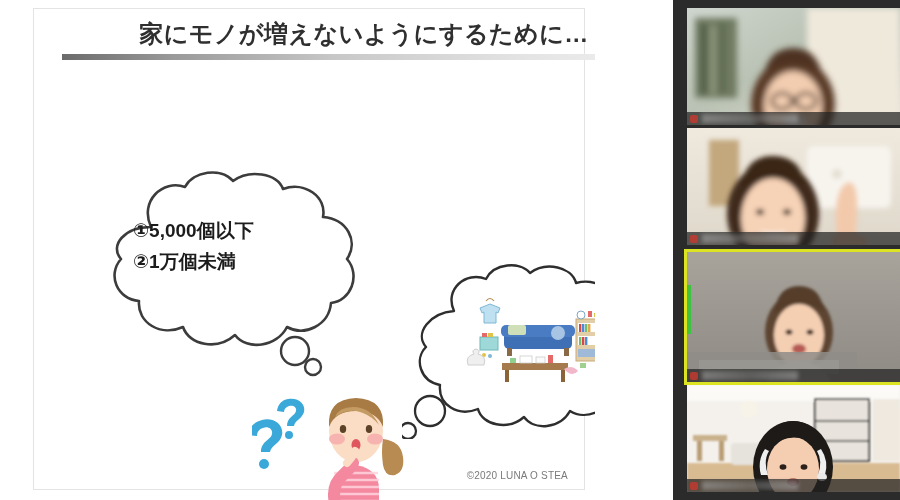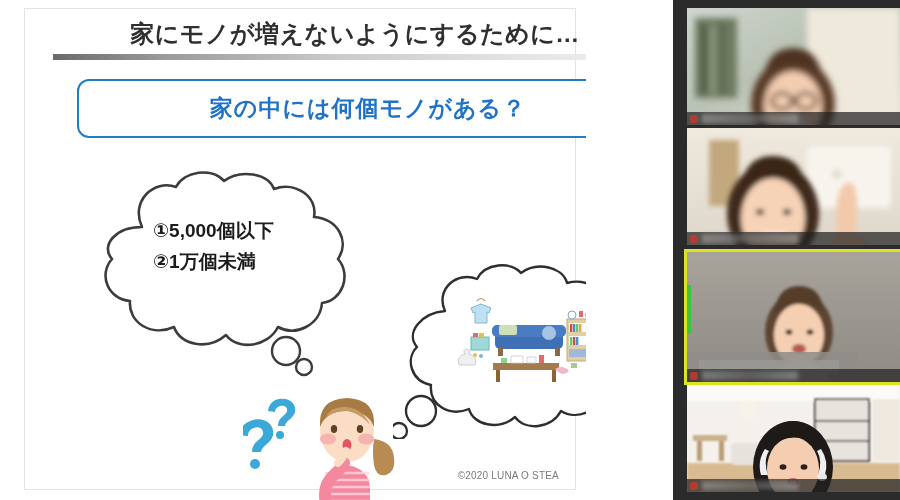--- a/index.html
+++ b/index.html
@@ -5,21 +5,21 @@
   html,body{margin:0;padding:0;}
   body{
     width:900px;height:500px;overflow:hidden;
     background:#ffffff;
     font-family:"Liberation Sans","DejaVu Sans",sans-serif;
   }
   #stage{position:relative;width:900px;height:500px;background:#fff;}
 
   
   #slide{
-    position:absolute;left:7px;top:0;width:571px;height:500px;
+    position:absolute;left:16px;top:0;width:571px;height:500px;
     background:#ffffff;overflow:hidden;padding-left:8px;
   }
   #slide-frame{
     position:absolute;left:17px;top:8px;right:10px;bottom:10px;
     border:1px solid #e3e3e3;background:#fff;
   }
 
   .slide-title{
     position:absolute;left:40px;top:10px;width:580px;
     text-align:center;
@@ -41,21 +41,20 @@
     white-space:nowrap;
   }
 
   
   .cloud-answers{position:absolute;left:55px;top:158px;width:300px;height:210px;}
   .cloud-answers svg{position:absolute;left:0;top:0;}
   .answers-list{
     position:absolute;left:44px;top:48px;width:230px;
     font-size:19px;font-weight:bold;color:#1c1c1c;line-height:31px;
     white-space:nowrap;
-    margin-left:29px;
   }
   .answers-list .row{display:block;}
 
   
   .cloud-room{position:absolute;left:368px;top:250px;width:255px;height:180px;}
   .cloud-room svg{position:absolute;left:0;top:0;}
   .room-art{position:absolute;left:58px;top:30px;width:150px;height:105px;}
   .room-art svg{position:absolute;left:0;top:0;}
 
   
@@ -100,23 +99,20 @@
 <body>
 
 <div id="stage">
 
   <div id="slide">
     <div id="slide-frame">
 
       <div class="slide-title">家にモノが増えないようにするために…</div>
       <div class="title-rule"></div>
 
-      <div class="question-box">
-        <span class="qtext">家の中には何個モノがある？</span>
-      </div>
 
       <div class="cloud-answers">
         <svg width="300" height="210" viewBox="0 0 300 210">
           <g fill="#ffffff" stroke="#3c3c3c" stroke-width="2.6" stroke-linejoin="round">
             <path d="M62,60 C50,34 74,12 96,20 C104,4 132,0 144,14 C160,2 188,6 194,22
                      C216,14 238,30 234,50 C258,52 270,74 258,92 C272,108 262,134 242,136
                      C240,158 216,170 198,160 C188,180 158,184 146,168 C128,184 100,178 94,160
                      C72,170 48,156 50,134 C28,132 18,108 32,92 C20,78 36,60 62,60 Z"></path>
           </g>
           <g fill="#ffffff" stroke="#3c3c3c" stroke-width="2.4">

